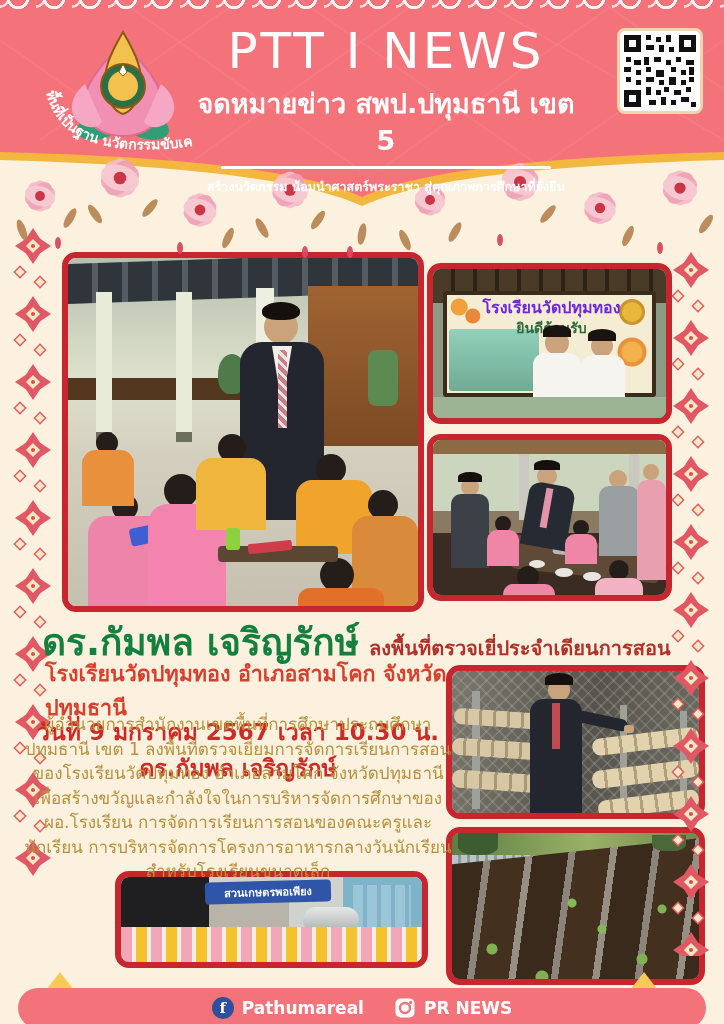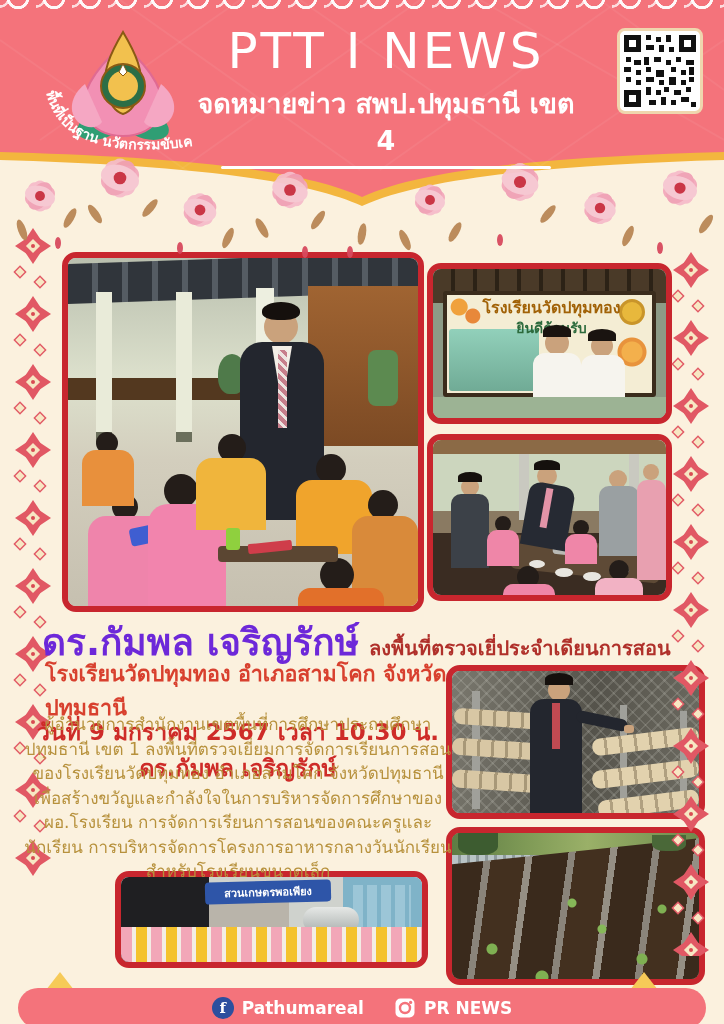--- a/index.html
+++ b/index.html
@@ -27,21 +27,21 @@
   
   .garland { position:absolute; top:148px; left:0; width:724px; height:122px; z-index:3; }
   .side-strip { position:absolute; z-index:2; }
 
   
   .photo { position:absolute; border:6px solid #c8262e; border-radius:14px; overflow:hidden; background:#ddd; }
   .photo .art { position:absolute; }
 
   
   .headline-row { position:absolute; left:42px; top:612px; width:668px; z-index:4; white-space:nowrap; }
-  .headline { font-size:37px; font-weight:bold; color:#6d28d9; }
+  .headline { font-size:37px; font-weight:bold; color:#15803d; }
   .headline-suffix { font-size:20px; font-weight:bold; color:#b0302a; margin-left:10px; }
   .subheadline { position:absolute; left:45px; top:656px; width:410px; font-size:21.5px; font-weight:bold; color:#d8402e; z-index:4; }
   .lead { position:absolute; left:26px; top:686px; width:424px; text-align:center; font-size:23px; font-weight:bold; color:#ce2b28; z-index:4;margin-top:28px; }
   .body-text { position:absolute; left:22px; top:712px; width:432px; text-align:center; font-size:17px; font-weight:500; color:#b7913c; line-height:24.5px; white-space:pre-line; z-index:4; }
 
   
   .ear { position:absolute; width:0; height:0; border-left:14px solid transparent; border-right:14px solid transparent; border-bottom:18px solid #f6ca58; z-index:1; }
   .footer-bar { position:absolute; left:18px; top:988px; width:688px; height:40px; background:#f4737b; border-radius:20px; z-index:6;
     display:flex; align-items:center; justify-content:center; gap:30px; }
   .f-item { display:flex; align-items:center; gap:8px; color:#fff; font-size:17px; font-weight:bold; }
@@ -82,22 +82,23 @@
           </defs>
         <text font-size="14" font-weight="bold" fill="#ffffff">
           <textPath href="#mottoArc">พื้นที่เป็นฐาน นวัตกรรมขับเคลื่อน</textPath>
         </text>
       </svg>
     </div>
 
     
     <div class="brand-block">
       <div class="brand-title">PTT I NEWS</div>
-      <div class="brand-sub">จดหมายข่าว สพป.ปทุมธานี เขต 4</div>
+      <div class="brand-sub">จดหมายข่าว สพป.ปทุมธานี เขต 5</div>
       <div class="brand-rule"></div>
+      <div class="brand-tag">สร้างนวัตกรรม น้อมนำศาสตร์พระราชา สู่คุณภาพการศึกษาที่ยั่งยืน</div>
     </div>
 
     
     <div class="qr-wrap">
       <div class="qr-frame">
         <svg width="72" height="72" viewBox="0 0 29 29" shape-rendering="crispEdges">
           <rect width="29" height="29" fill="#fff"></rect>
           <g fill="#111">
             <rect x="0" y="0" width="7" height="7"></rect>
               <rect x="22" y="0" width="7" height="7"></rect>
@@ -257,21 +258,21 @@
 
   <div class="photo" style="left:427px; top:263px; width:245px; height:161px;">
     <div class="art" style="left:0;top:0;width:233px;height:149px;background:#8d9b86;"></div>
     <div class="art" style="left:0;top:0;width:233px;height:34px;background:repeating-linear-gradient(90deg,#4a3categorical 0, #4a3a28 0 18px,#2c2216 18px 22px);"></div>
     <div class="art" style="left:0;top:0;width:233px;height:34px;background:repeating-linear-gradient(90deg,#4a3a28 0 18px,#2c2216 18px 22px);"></div>
     <div class="art" style="left:10px;top:22px;width:213px;height:106px;background:#f4edd4;border:4px solid #3a2c1c;border-radius:3px;"></div>
     <div class="art" style="left:16px;top:60px;width:90px;height:62px;background:linear-gradient(#79c9b4,#4f9a86);opacity:.8;border-radius:3px;"></div>
     <div class="art" style="left:16px;top:26px;width:34px;height:30px;background:radial-gradient(circle at 30% 40%, #f0a13c 8px, transparent 9px),radial-gradient(circle at 70% 70%, #e8883a 7px, transparent 8px);"></div>
     <div class="art" style="left:186px;top:30px;width:26px;height:26px;background:#e8b83c;border-radius:50%;border:3px solid #c9952a;"></div>
     <div class="art" style="left:182px;top:66px;width:34px;height:34px;background:radial-gradient(circle at 50% 50%, #f3b04c 10px, #e8933c 11px 14px, transparent 15px);"></div>
-    <div class="art" style="left:26px;top:26px;width:185px;text-align:center;font-size:16px;font-weight:bold;color:#a16207;">โรงเรียนวัดปทุมทอง</div>
+    <div class="art" style="left:26px;top:26px;width:185px;text-align:center;font-size:16px;font-weight:bold;color:#6d28d9;">โรงเรียนวัดปทุมทอง</div>
     <div class="art" style="left:26px;top:48px;width:185px;text-align:center;font-size:14px;font-weight:bold;color:#2c6a3c;">ยินดีต้อนรับ</div>
 
     <div class="art" style="left:112px;top:62px;width:24px;height:24px;background:#caa27c;border-radius:50%;"></div>
     <div class="art" style="left:110px;top:56px;width:28px;height:12px;background:#1a1410;border-radius:50% 50% 0 0;"></div>
     <div class="art" style="left:100px;top:84px;width:48px;height:44px;background:#f6f4ee;border-radius:12px 12px 0 0;"></div>
     <div class="art" style="left:158px;top:66px;width:22px;height:22px;background:#caa27c;border-radius:50%;"></div>
     <div class="art" style="left:155px;top:60px;width:28px;height:12px;background:#1a1410;border-radius:50% 50% 0 0;"></div>
     <div class="art" style="left:148px;top:86px;width:44px;height:42px;background:#f6f4ee;border-radius:12px 12px 0 0;"></div>
     <div class="art" style="left:0;top:128px;width:233px;height:21px;background:#9cb394;"></div>
   </div>

